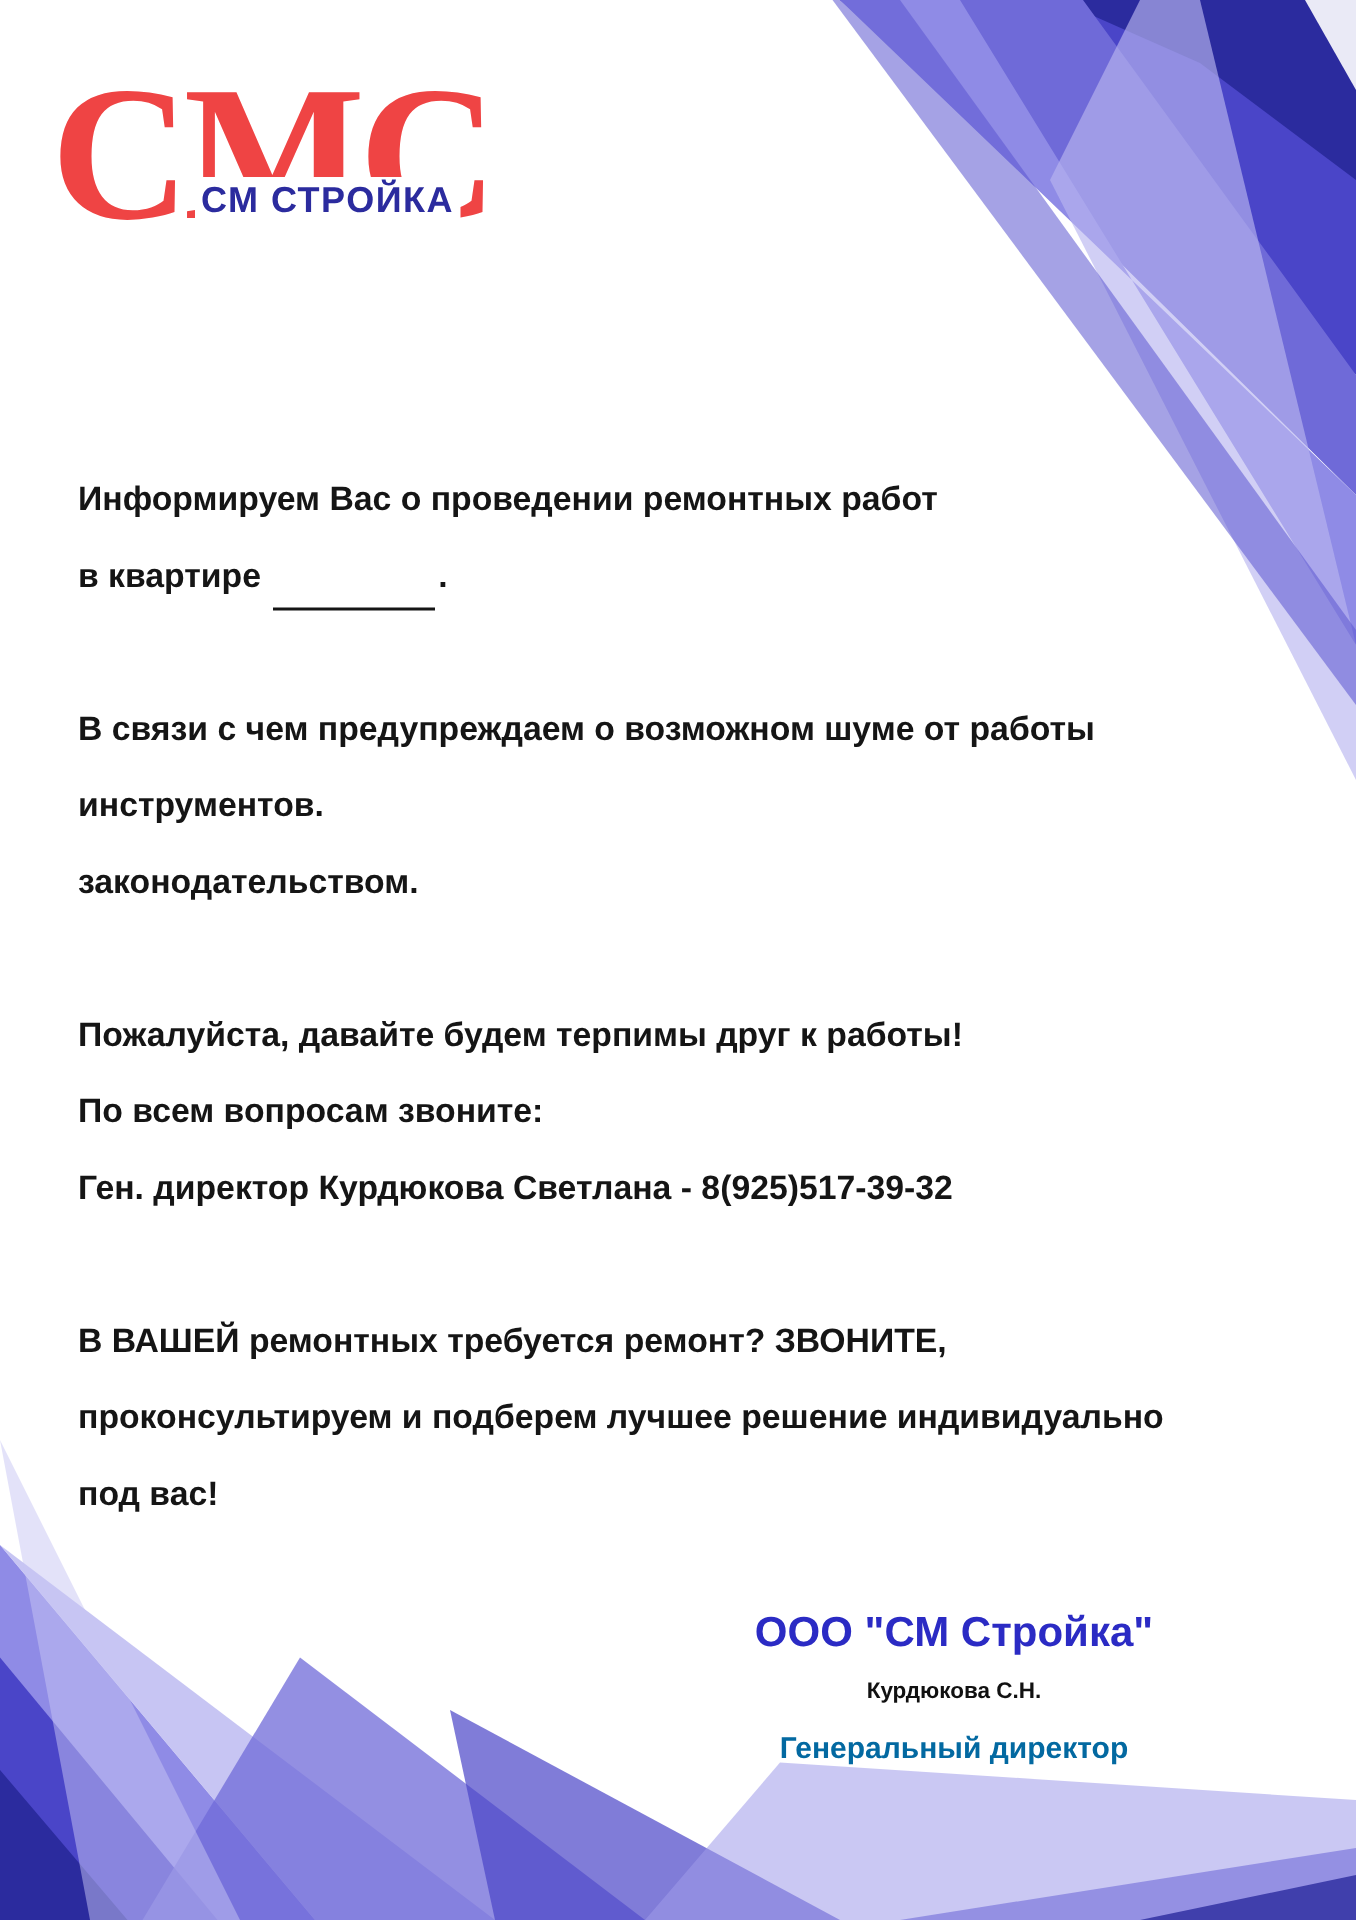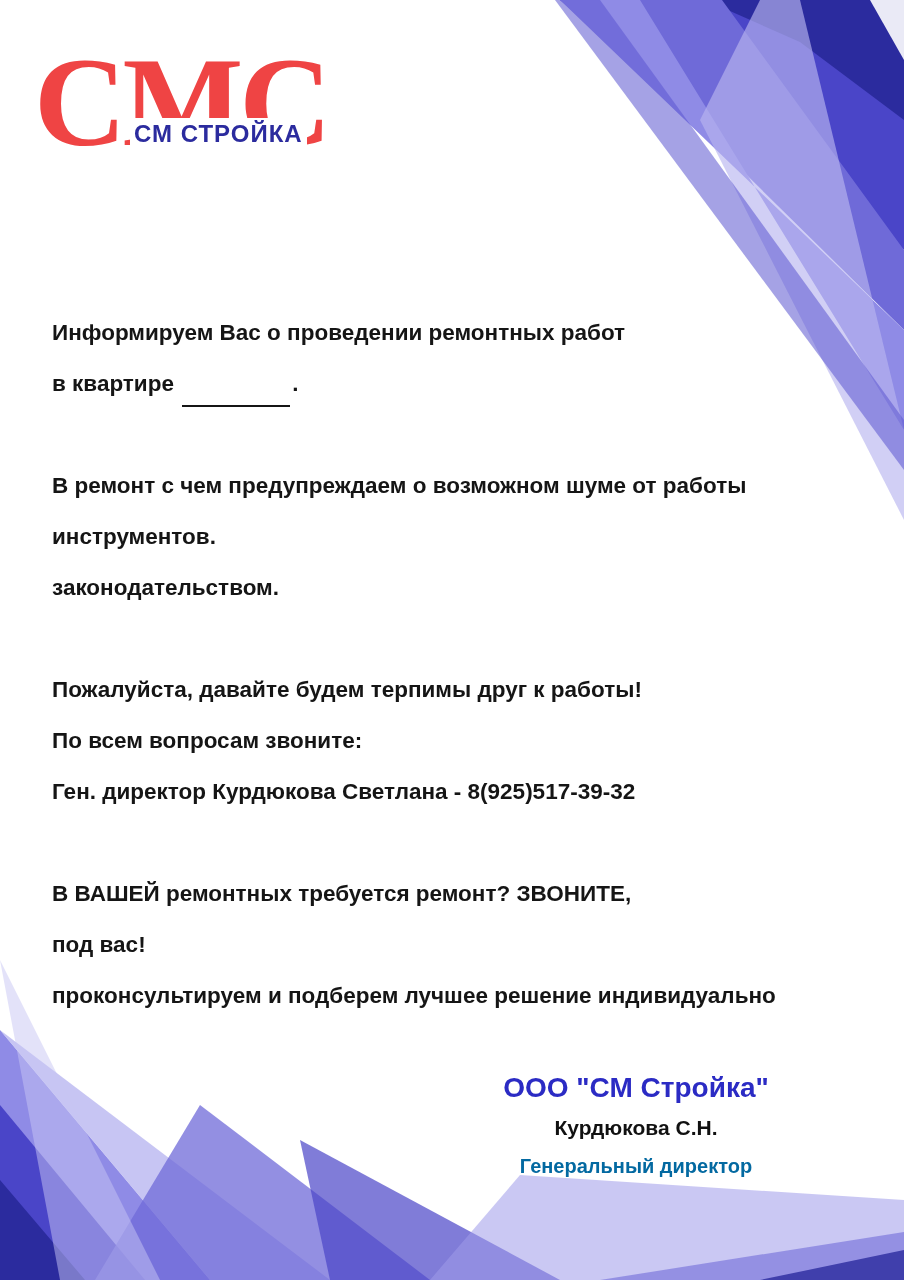--- a/index.html
+++ b/index.html
@@ -114,21 +114,21 @@
     text-align: center;
     width: 420px;
   }
   .sign-company {
     font-size: 28px;
     font-weight: 700;
     color: #2b2bc4;
     line-height: 40px;
   }
   .sign-name {
-    font-size: 21px;
+    font-size: 15px;
     font-weight: 700;
     color: #111111;
     line-height: 40px;
   }
   .sign-role {
     font-size: 20px;
     font-weight: 700;
     color: #0369a1;
     line-height: 36px;
   }
@@ -166,31 +166,31 @@
   </div>
 
 
   <div class="body-text">
     <p>Информируем Вас о проведении ремонтных работ</p>
     <p>
       <span>в квартире</span>
       <span class="blank-short"></span><span>.</span>
     </p>
     <div class="spacer"></div>
-    <p>В ремонт с чем предупреждаем о возможном шуме от работы</p>
+    <p>В связи с чем предупреждаем о возможном шуме от работы</p>
     <p>инструментов.</p>
     <p>законодательством.</p>
     <div class="spacer"></div>
     <p>Пожалуйста, давайте будем терпимы друг к работы!</p>
     <p>По всем вопросам звоните:</p>
     <p>Ген. директор Курдюкова Светлана -  8(925)517-39-32</p>
     <div class="spacer"></div>
     <p>В ВАШЕЙ ремонтных требуется ремонт? ЗВОНИТЕ,</p>
+    <p>проконсультируем и подберем лучшее решение индивидуально</p>
     <p>под вас!</p>
-    <p>проконсультируем и подберем лучшее решение индивидуально</p>
   </div>
 
   <div class="sign">
     <div class="sign-company">ООО "СМ Стройка"</div>
     <div class="sign-name">Курдюкова С.Н.</div>
     <div class="sign-role">Генеральный директор</div>
   </div>
 
 </div>
 

